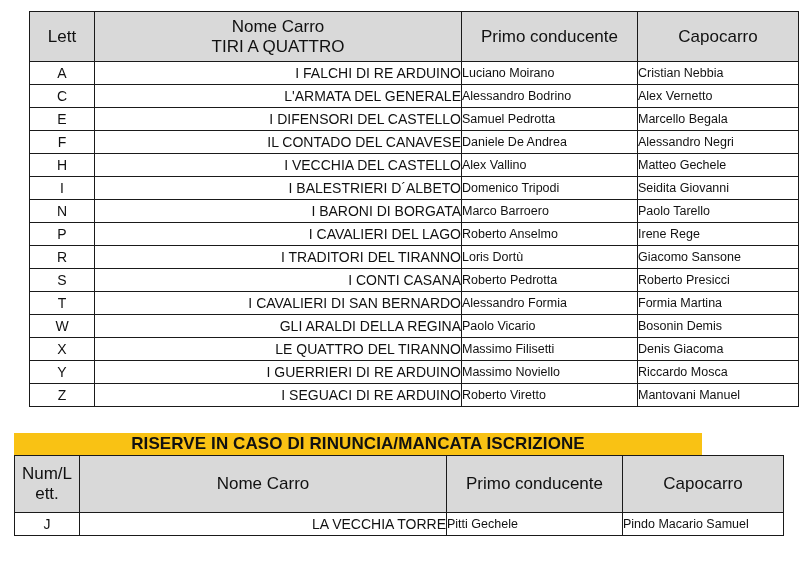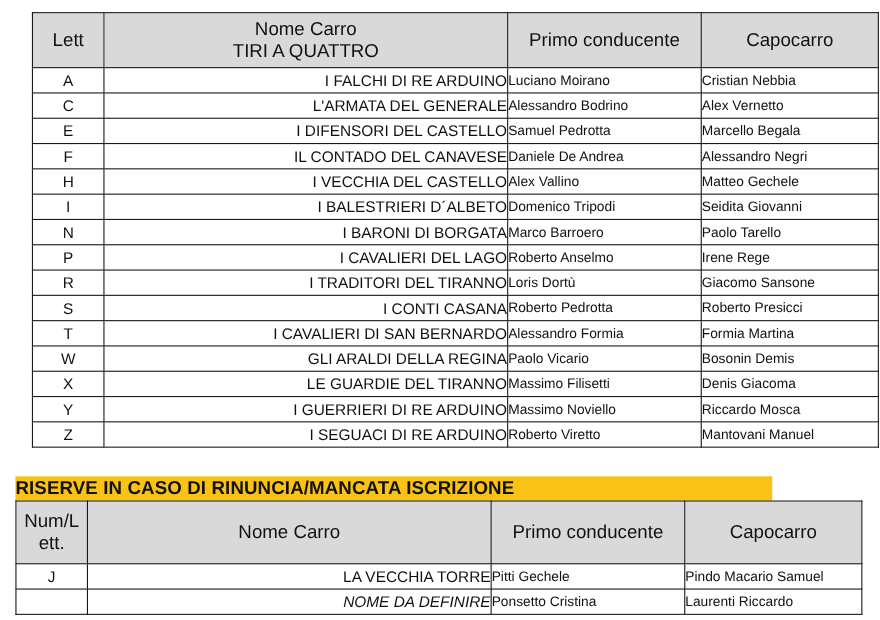--- a/index.html
+++ b/index.html
@@ -13,21 +13,21 @@
     col.c-capo { width: 161px; }
     th { background: #d9d9d9; font-weight: normal; font-size: 17px; line-height: 20px; text-align: center; }
     td { font-size: 14px; height: 22px; line-height: 22px; }
     td.lett { text-align: center; }
     td.name { text-align: right; padding-left: 3px; }
     td.person { font-size: 12.5px; }
     td.italic { font-style: italic; }
     #main-table { top: 11px; margin-left: 15px; }
     #main-table th { height: 49px; }
     #banner { position: absolute; left: 14px; top: 433px; width: 688px; height: 22px;
-              background: #f9c214; font-weight: bold; font-size: 17px;
+              background: #f9c214; text-align: center; font-weight: bold; font-size: 17px;
               line-height: 22px; color: #111; letter-spacing: 0.1px; }
     #reserve-table { top: 455px; }
     #reserve-table th { height: 56px; }
     .th-two { display: block; }
   </style>
 </head>
 <body>
 
 <table id="main-table">
   <colgroup>
@@ -115,21 +115,21 @@
         <td class="person">Formia Martina</td>
       </tr>
       <tr>
         <td class="lett">W</td>
         <td class="name">GLI ARALDI DELLA REGINA</td>
         <td class="person">Paolo Vicario</td>
         <td class="person">Bosonin Demis</td>
       </tr>
       <tr>
         <td class="lett">X</td>
-        <td class="name">LE GUARDIE DEL TIRANNO</td>
+        <td class="name">LE QUATTRO DEL TIRANNO</td>
         <td class="person">Massimo Filisetti</td>
         <td class="person">Denis Giacoma</td>
       </tr>
       <tr>
         <td class="lett">Y</td>
         <td class="name">I GUERRIERI DI RE ARDUINO</td>
         <td class="person">Massimo Noviello</td>
         <td class="person">Riccardo Mosca</td>
       </tr>
       <tr>
@@ -161,20 +161,14 @@
       <th>Capocarro</th>
     </tr>
   </thead>
   <tbody id="reserve-body">
       <tr>
         <td class="lett">J</td>
         <td class="name">LA VECCHIA TORRE</td>
         <td class="person">Pitti Gechele</td>
         <td class="person">Pindo Macario Samuel</td>
       </tr>
-      <tr>
-        <td class="lett"></td>
-        <td class="name italic">NOME DA DEFINIRE</td>
-        <td class="person">Ponsetto Cristina</td>
-        <td class="person">Laurenti Riccardo</td>
-      </tr>
     </tbody>
 </table>
 
 </body></html>

